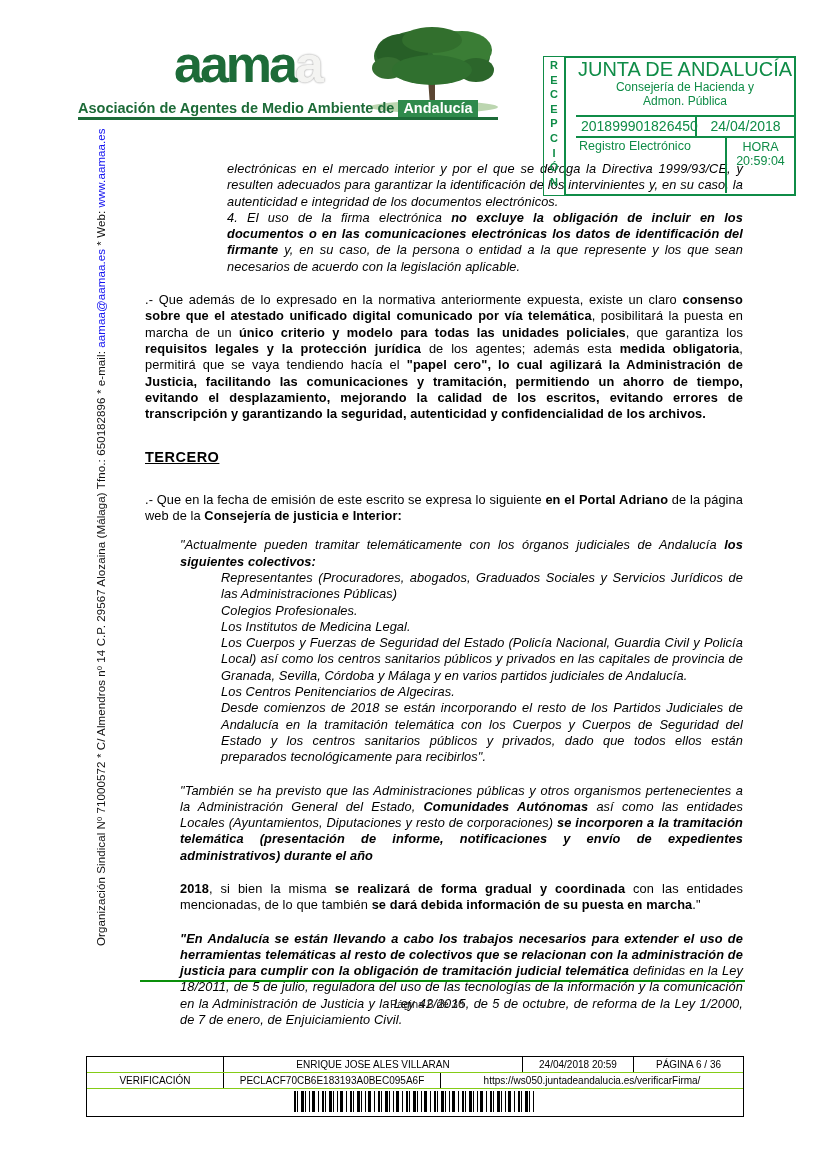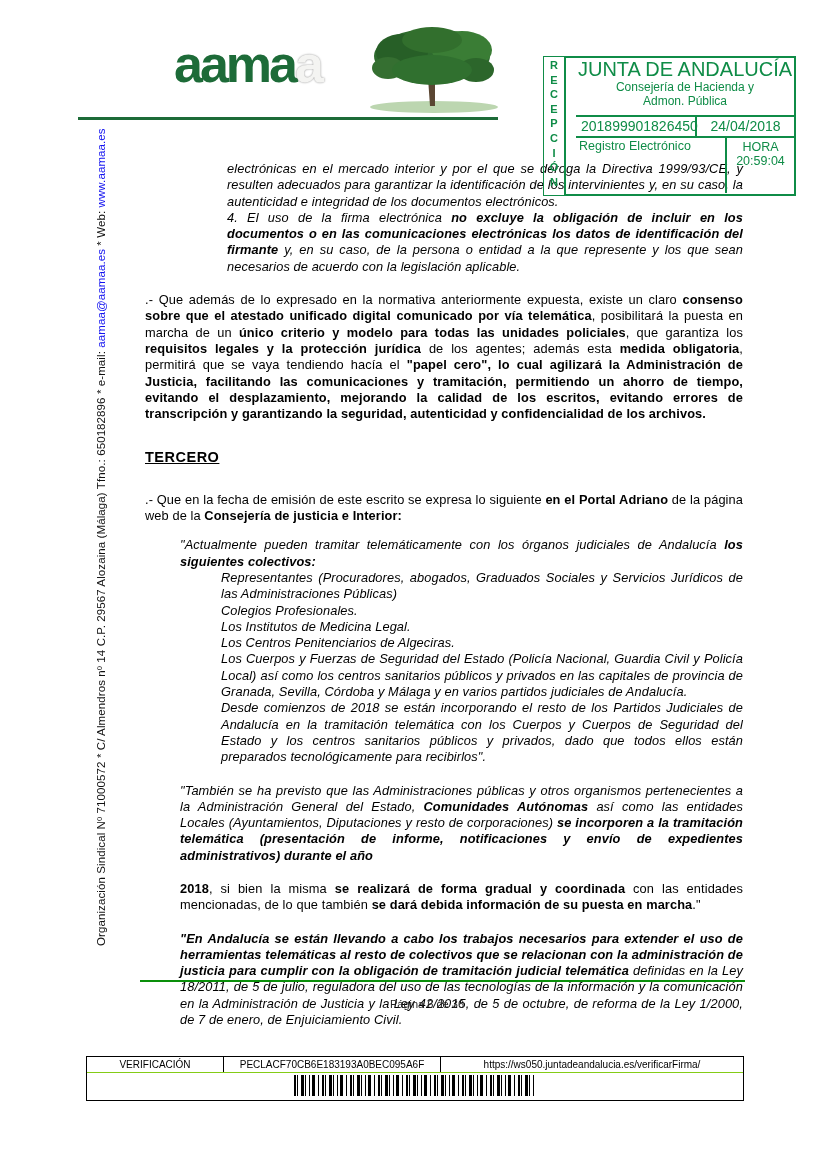--- a/index.html
+++ b/index.html
@@ -98,20 +98,21 @@
       <path d="M62 80 L60 52 L54 38 L58 38 L64 50 L68 38 L72 38 L67 52 L67 80 Z" fill="#5a4632"></path>
       <ellipse cx="64" cy="30" rx="58" ry="27" fill="#2e6b2e"></ellipse>
       <ellipse cx="34" cy="26" rx="26" ry="18" fill="#275f27"></ellipse>
       <ellipse cx="94" cy="24" rx="30" ry="19" fill="#3a7d35"></ellipse>
       <ellipse cx="64" cy="14" rx="30" ry="13" fill="#326f2d"></ellipse>
       <ellipse cx="20" cy="42" rx="16" ry="11" fill="#356f31"></ellipse>
       <ellipse cx="108" cy="44" rx="18" ry="12" fill="#2c662b"></ellipse>
       <ellipse cx="64" cy="44" rx="40" ry="15" fill="#30702f"></ellipse>
     </svg>
     <div class="logo-word"><span>aama</span><span class="last-a">a</span></div>
+    <div class="logo-tagline"><span>Asociación de Agentes de Medio Ambiente de</span><span class="tagline-badge">Andalucía</span></div>
   </div>
   <div class="logo-rule"></div>
 
   <div class="stamp">
     <div class="stamp-side" id="stamp-side">
         <div>R</div>
         <div>E</div>
         <div>C</div>
         <div>E</div>
         <div>P</div>
@@ -145,32 +146,38 @@
   <div class="body-col" id="doc-body">
       <div class="para first indent1"><span class="i">electrónicas en el mercado interior y por el que se deroga la Directiva 1999/93/CE, y resulten adecuados para garantizar la identificación de los intervinientes y, en su caso, la autenticidad e integridad de los documentos electrónicos.</span></div>
       <div class="para tight indent1"><span class="i">4. El uso de la firma electrónica </span><span class="b i">no excluye la obligación de incluir en los documentos o en las comunicaciones electrónicas los datos de identificación del firmante</span><span class="i"> y, en su caso, de la persona o entidad a la que represente y los que sean necesarios de acuerdo con la legislación aplicable.</span></div>
       <div class="para gap-xl"><span>.- Que además de lo expresado en la normativa anteriormente expuesta, existe un claro </span><span class="b">consenso sobre que el atestado unificado digital comunicado por vía telemática</span><span>, posibilitará la puesta en marcha de un </span><span class="b">único criterio y modelo para todas las unidades policiales</span><span>, que garantiza los </span><span class="b">requisitos legales y la protección jurídica</span><span> de los agentes; además esta </span><span class="b">medida obligatoria</span><span>, permitirá que se vaya tendiendo hacía el </span><span class="b">"papel cero", lo cual agilizará la Administración de Justicia, facilitando las comunicaciones y tramitación, permitiendo un ahorro de tiempo, evitando el desplazamiento, mejorando la calidad de los escritos, evitando errores de transcripción y garantizando la seguridad, autenticidad y confidencialidad de los archivos.</span></div>
       <div class="para heading"><span class="b">TERCERO</span></div>
       <div class="para "><span>.- Que en la fecha de emisión de este escrito se expresa lo siguiente </span><span class="b">en el Portal Adriano</span><span> de la página web de la </span><span class="b">Consejería de justicia e Interior:</span></div>
       <div class="para quote"><span class="i">"Actualmente pueden tramitar telemáticamente con los órganos judiciales de Andalucía </span><span class="b i">los siguientes colectivos:</span></div>
       <div class="para list"><span class="i">Representantes (Procuradores, abogados, Graduados Sociales y Servicios Jurídicos de las Administraciones Públicas)</span></div>
       <div class="para list"><span class="i">Colegios Profesionales.</span></div>
       <div class="para list"><span class="i">Los Institutos de Medicina Legal.</span></div>
+      <div class="para list"><span class="i">Los Cuerpos y Fuerzas de Seguridad del Estado (Policía Nacional, Guardia Civil y Policía Local) así como los centros sanitarios públicos y privados en las capitales de provincia de Granada, Sevilla, Córdoba y Málaga y en varios partidos judiciales de Andalucía.</span></div>
       <div class="para list"><span class="i">Los Centros Penitenciarios de Algeciras.</span></div>
-      <div class="para list"><span class="i">Los Cuerpos y Fuerzas de Seguridad del Estado (Policía Nacional, Guardia Civil y Policía Local) así como los centros sanitarios públicos y privados en las capitales de provincia de Granada, Sevilla, Córdoba y Málaga y en varios partidos judiciales de Andalucía.</span></div>
       <div class="para list"><span class="i">Desde comienzos de 2018 se están incorporando el resto de los Partidos Judiciales de Andalucía en la tramitación telemática con los Cuerpos y Cuerpos de Seguridad del Estado y los centros sanitarios públicos y privados, dado que todos ellos están preparados tecnológicamente para recibirlos".</span></div>
       <div class="para quote gap-xl"><span class="i">"También se ha previsto que las Administraciones públicas y otros organismos pertenecientes a la Administración General del Estado, </span><span class="b i">Comunidades Autónomas</span><span class="i"> así como las entidades Locales (Ayuntamientos, Diputaciones y resto de corporaciones) </span><span class="b i">se incorporen a la tramitación telemática (presentación de informe, notificaciones y envío de expedientes administrativos) durante el año</span></div>
       <div class="para quote gap-xl"><span class="b">2018</span><span>, si bien la misma </span><span class="b">se realizará de forma gradual y coordinada</span><span> con las entidades mencionadas, de lo que también </span><span class="b">se dará debida información de su puesta en marcha</span><span>."</span></div>
       <div class="para quote gap-xl"><span class="b i">"En Andalucía se están llevando a cabo los trabajos necesarios para extender el uso de herramientas telemáticas al resto de colectivos que se relacionan con la administración de justicia para cumplir con la obligación de tramitación judicial telemática</span><span class="i"> definidas en la Ley 18/2011, de 5 de julio, reguladora del uso de las tecnologías de la información y la comunicación en la Administración de Justicia y la Ley 42/2015, de 5 de octubre, de reforma de la Ley 1/2000, de 7 de enero, de Enjuiciamiento Civil.</span></div>
     </div>
 
   <div class="sep-rule"></div>
   <div class="page-num">Página 6 de 36</div>
 
   <div class="vtable">
+    <div class="vrow">
+      <div class="vc w1"></div>
+      <div class="vc w2">ENRIQUE JOSE ALES VILLARAN</div>
+      <div class="vc w3">24/04/2018 20:59</div>
+      <div class="vc w4">PÁGINA  6 / 36</div>
+    </div>
     <div class="vrow">
       <div class="vc w1">VERIFICACIÓN</div>
       <div class="vc w5">PECLACF70CB6E183193A0BEC095A6F</div>
       <div class="vc w6">https://ws050.juntadeandalucia.es/verificarFirma/</div>
     </div>
     <div class="vrow brow">
       <div class="barcode"></div>
     </div>
   </div>
 

